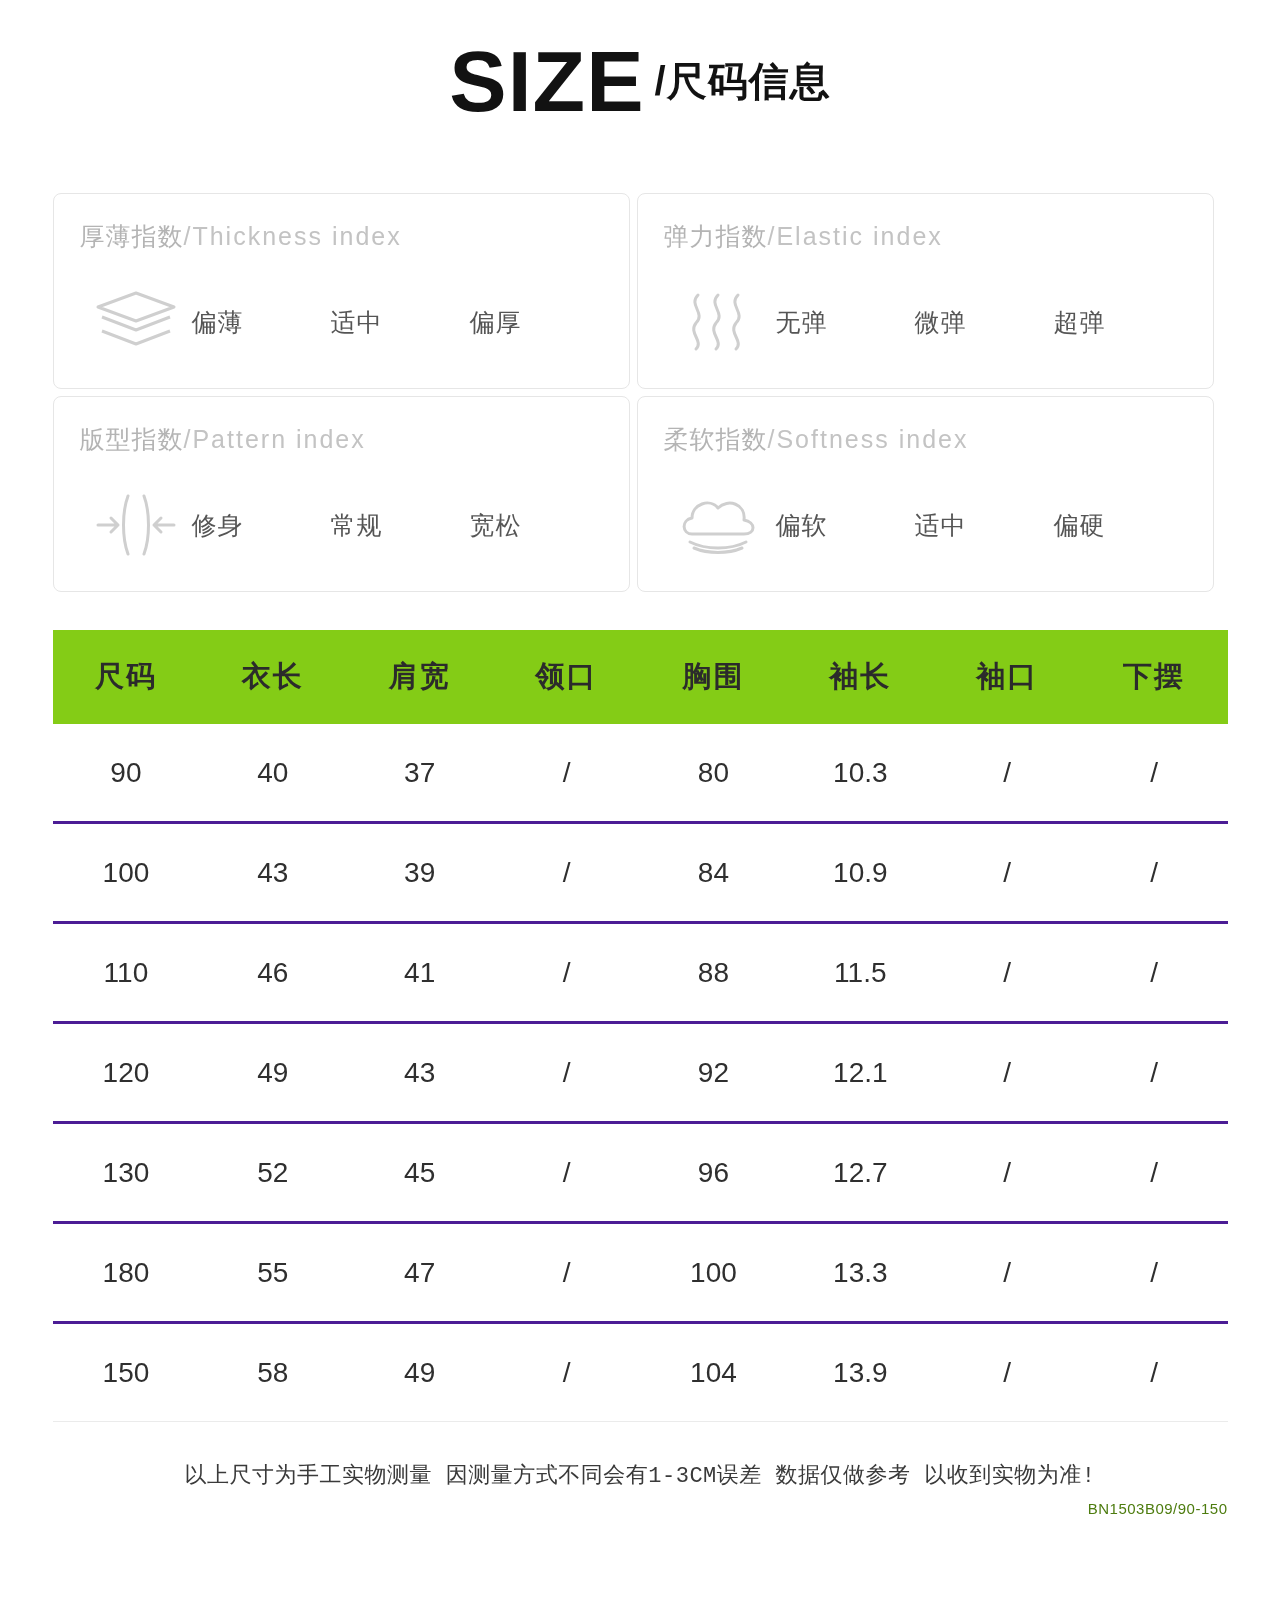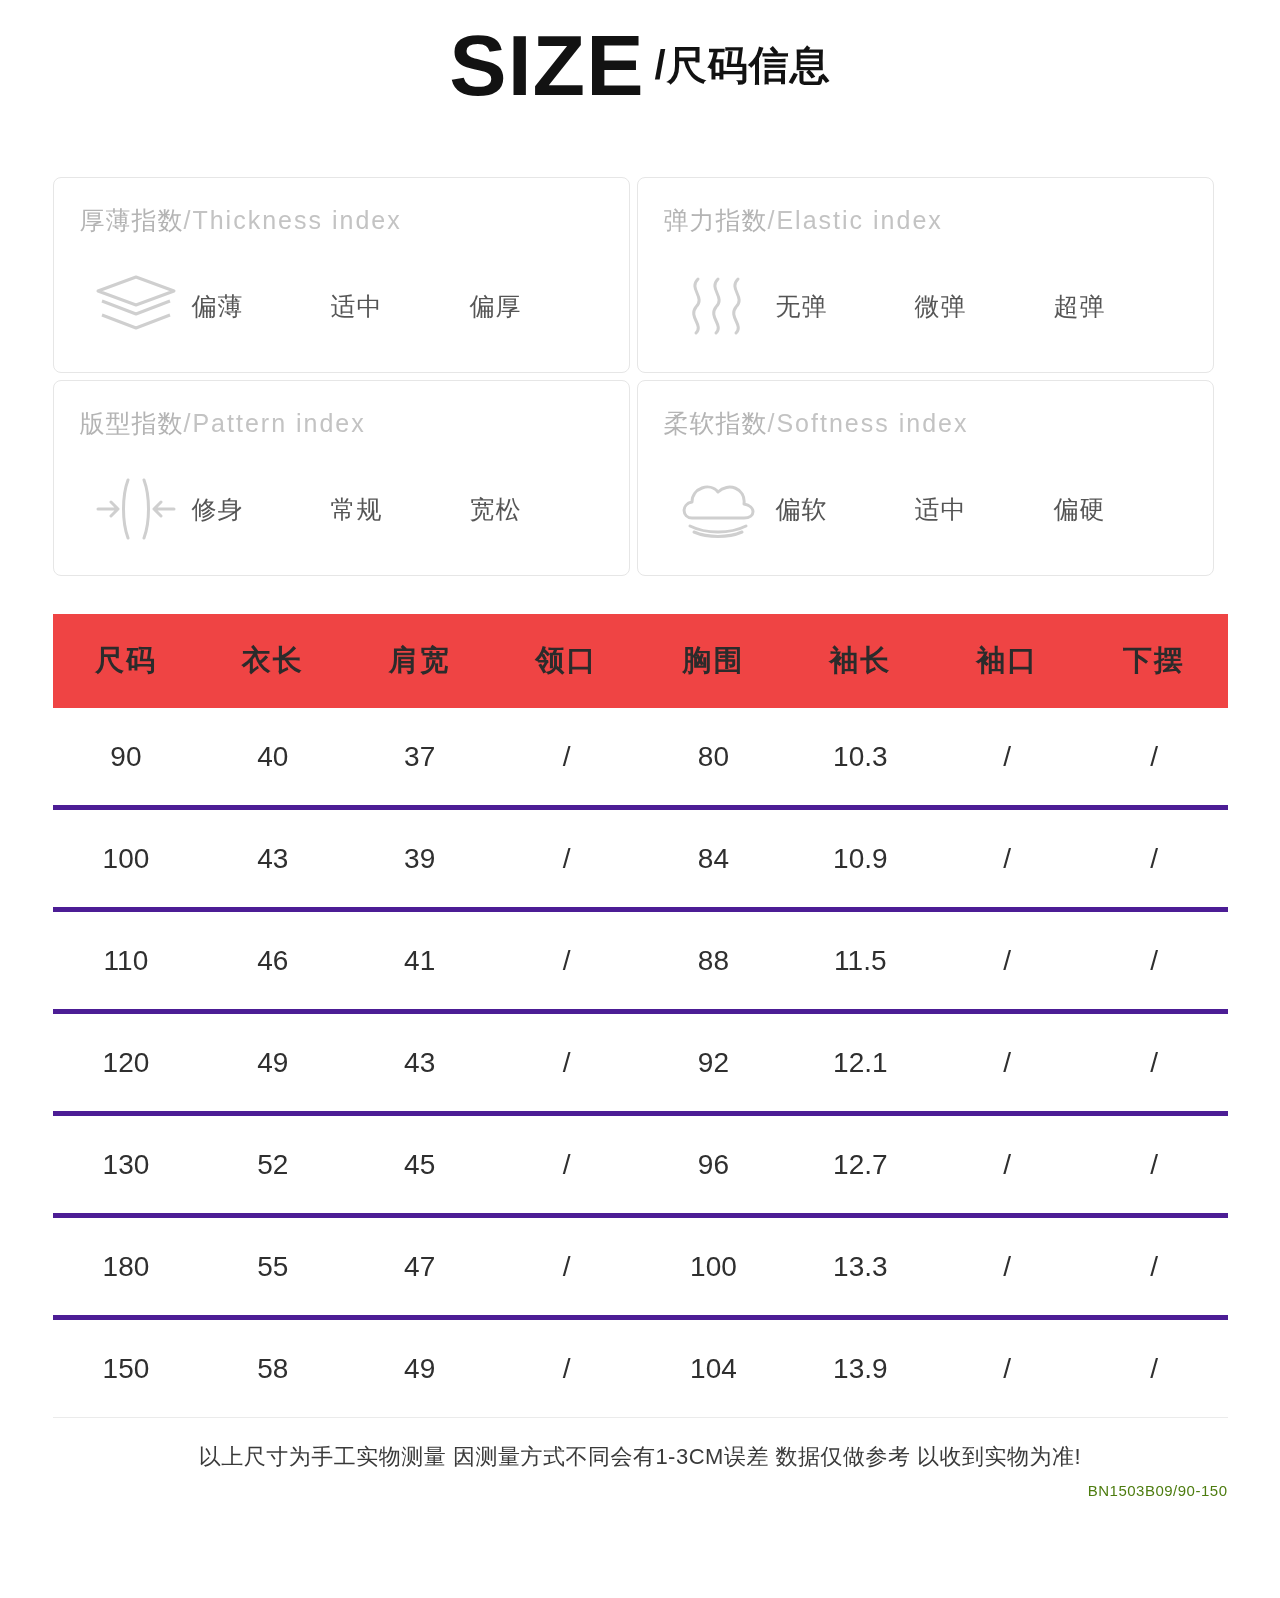--- a/index.html
+++ b/index.html
@@ -17,21 +17,21 @@
   .page {
     width: 1280px;
     min-height: 1598px;
     position: relative;
     box-sizing: border-box;
   }
 
   
   .title-wrap {
     text-align: center;
-    padding-top: 16px;
+    padding-top: 32px;
     padding-bottom: 10px;
     white-space: nowrap;
   }
   .title-main {
     font-size: 86px;
     font-weight: 700;
     letter-spacing: 1px;
     color: #121212;
     vertical-align: middle;
   }
@@ -102,49 +102,50 @@
   .table-wrap {
     width: 1175px;
     margin: 38px auto 0 auto;
   }
   table.size-table {
     width: 100%;
     border-collapse: collapse;
     table-layout: fixed;
   }
   table.size-table thead th {
-    background: #ef4444;
+    background: #84cc16;
     font-size: 29px;
     font-weight: 700;
     color: #2b2b2b;
     height: 92px;
     letter-spacing: 2px;
     text-align: center;
     border: none;
   }
   table.size-table tbody td {
     height: 95px;
     text-align: center;
     font-size: 28px;
     color: #2f2f2f;
-    border-bottom: 5px solid #4c1d95;
+    border-bottom: 3px solid #4c1d95;
     font-weight: 400;
   }
   table.size-table tbody tr:last-child td {
     border-bottom: 1px solid #ebebeb;
   }
 
   
   .footnote {
     width: 1175px;
-    margin: 24px auto 0 auto;
+    margin: 38px auto 0 auto;
     text-align: center;
     font-size: 22px;
     color: #3a3a3a;
     letter-spacing: 0.5px;
+    font-family: Liberation Mono, monospace;
   }
   .code {
     width: 1175px;
     margin: 10px auto 0 auto;
     text-align: right;
     font-size: 15px;
     color: #4d7c0f;
     letter-spacing: 0.5px;
     padding-bottom: 18px;
   }

